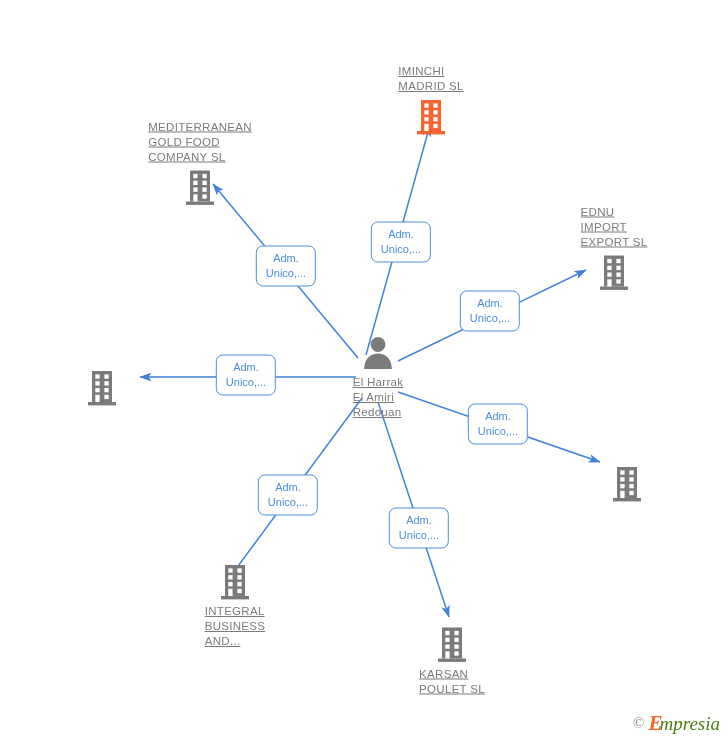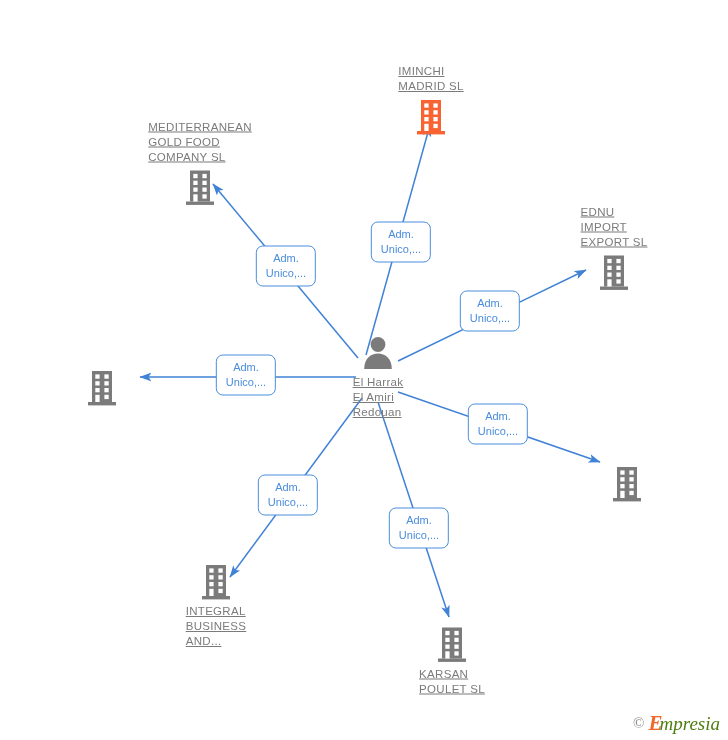--- a/index.html
+++ b/index.html
@@ -179,21 +179,21 @@
           <rect x="19.4" y="5.4" width="4.3" height="4.3" fill="#ffffff"></rect>
           <rect x="10.3" y="12.2" width="4.3" height="4.3" fill="#ffffff"></rect>
           <rect x="19.4" y="12.2" width="4.3" height="4.3" fill="#ffffff"></rect>
           <rect x="10.3" y="19" width="4.3" height="4.3" fill="#ffffff"></rect>
           <rect x="19.4" y="19" width="4.3" height="4.3" fill="#ffffff"></rect>
           <rect x="10.3" y="25.8" width="4.3" height="7.2" fill="#ffffff"></rect>
           <rect x="19.4" y="25.8" width="4.3" height="4.3" fill="#ffffff"></rect>
         </svg>
       </span>
     </div>
-    <div class="node label-below" style="left: 216px; top: 606px;">
+    <div class="node label-below" style="left: 235px; top: 606px;">
       <span>
         <svg class="icon-wrap" viewBox="0 0 34 38" xmlns="http://www.w3.org/2000/svg">
           <rect x="7" y="2" width="20" height="31" fill="#7b7b7b"></rect>
           <rect x="3" y="33" width="28" height="3.4" fill="#7b7b7b"></rect>
           <rect x="10.3" y="5.4" width="4.3" height="4.3" fill="#ffffff"></rect>
           <rect x="19.4" y="5.4" width="4.3" height="4.3" fill="#ffffff"></rect>
           <rect x="10.3" y="12.2" width="4.3" height="4.3" fill="#ffffff"></rect>
           <rect x="19.4" y="12.2" width="4.3" height="4.3" fill="#ffffff"></rect>
           <rect x="10.3" y="19" width="4.3" height="4.3" fill="#ffffff"></rect>
           <rect x="19.4" y="19" width="4.3" height="4.3" fill="#ffffff"></rect>

